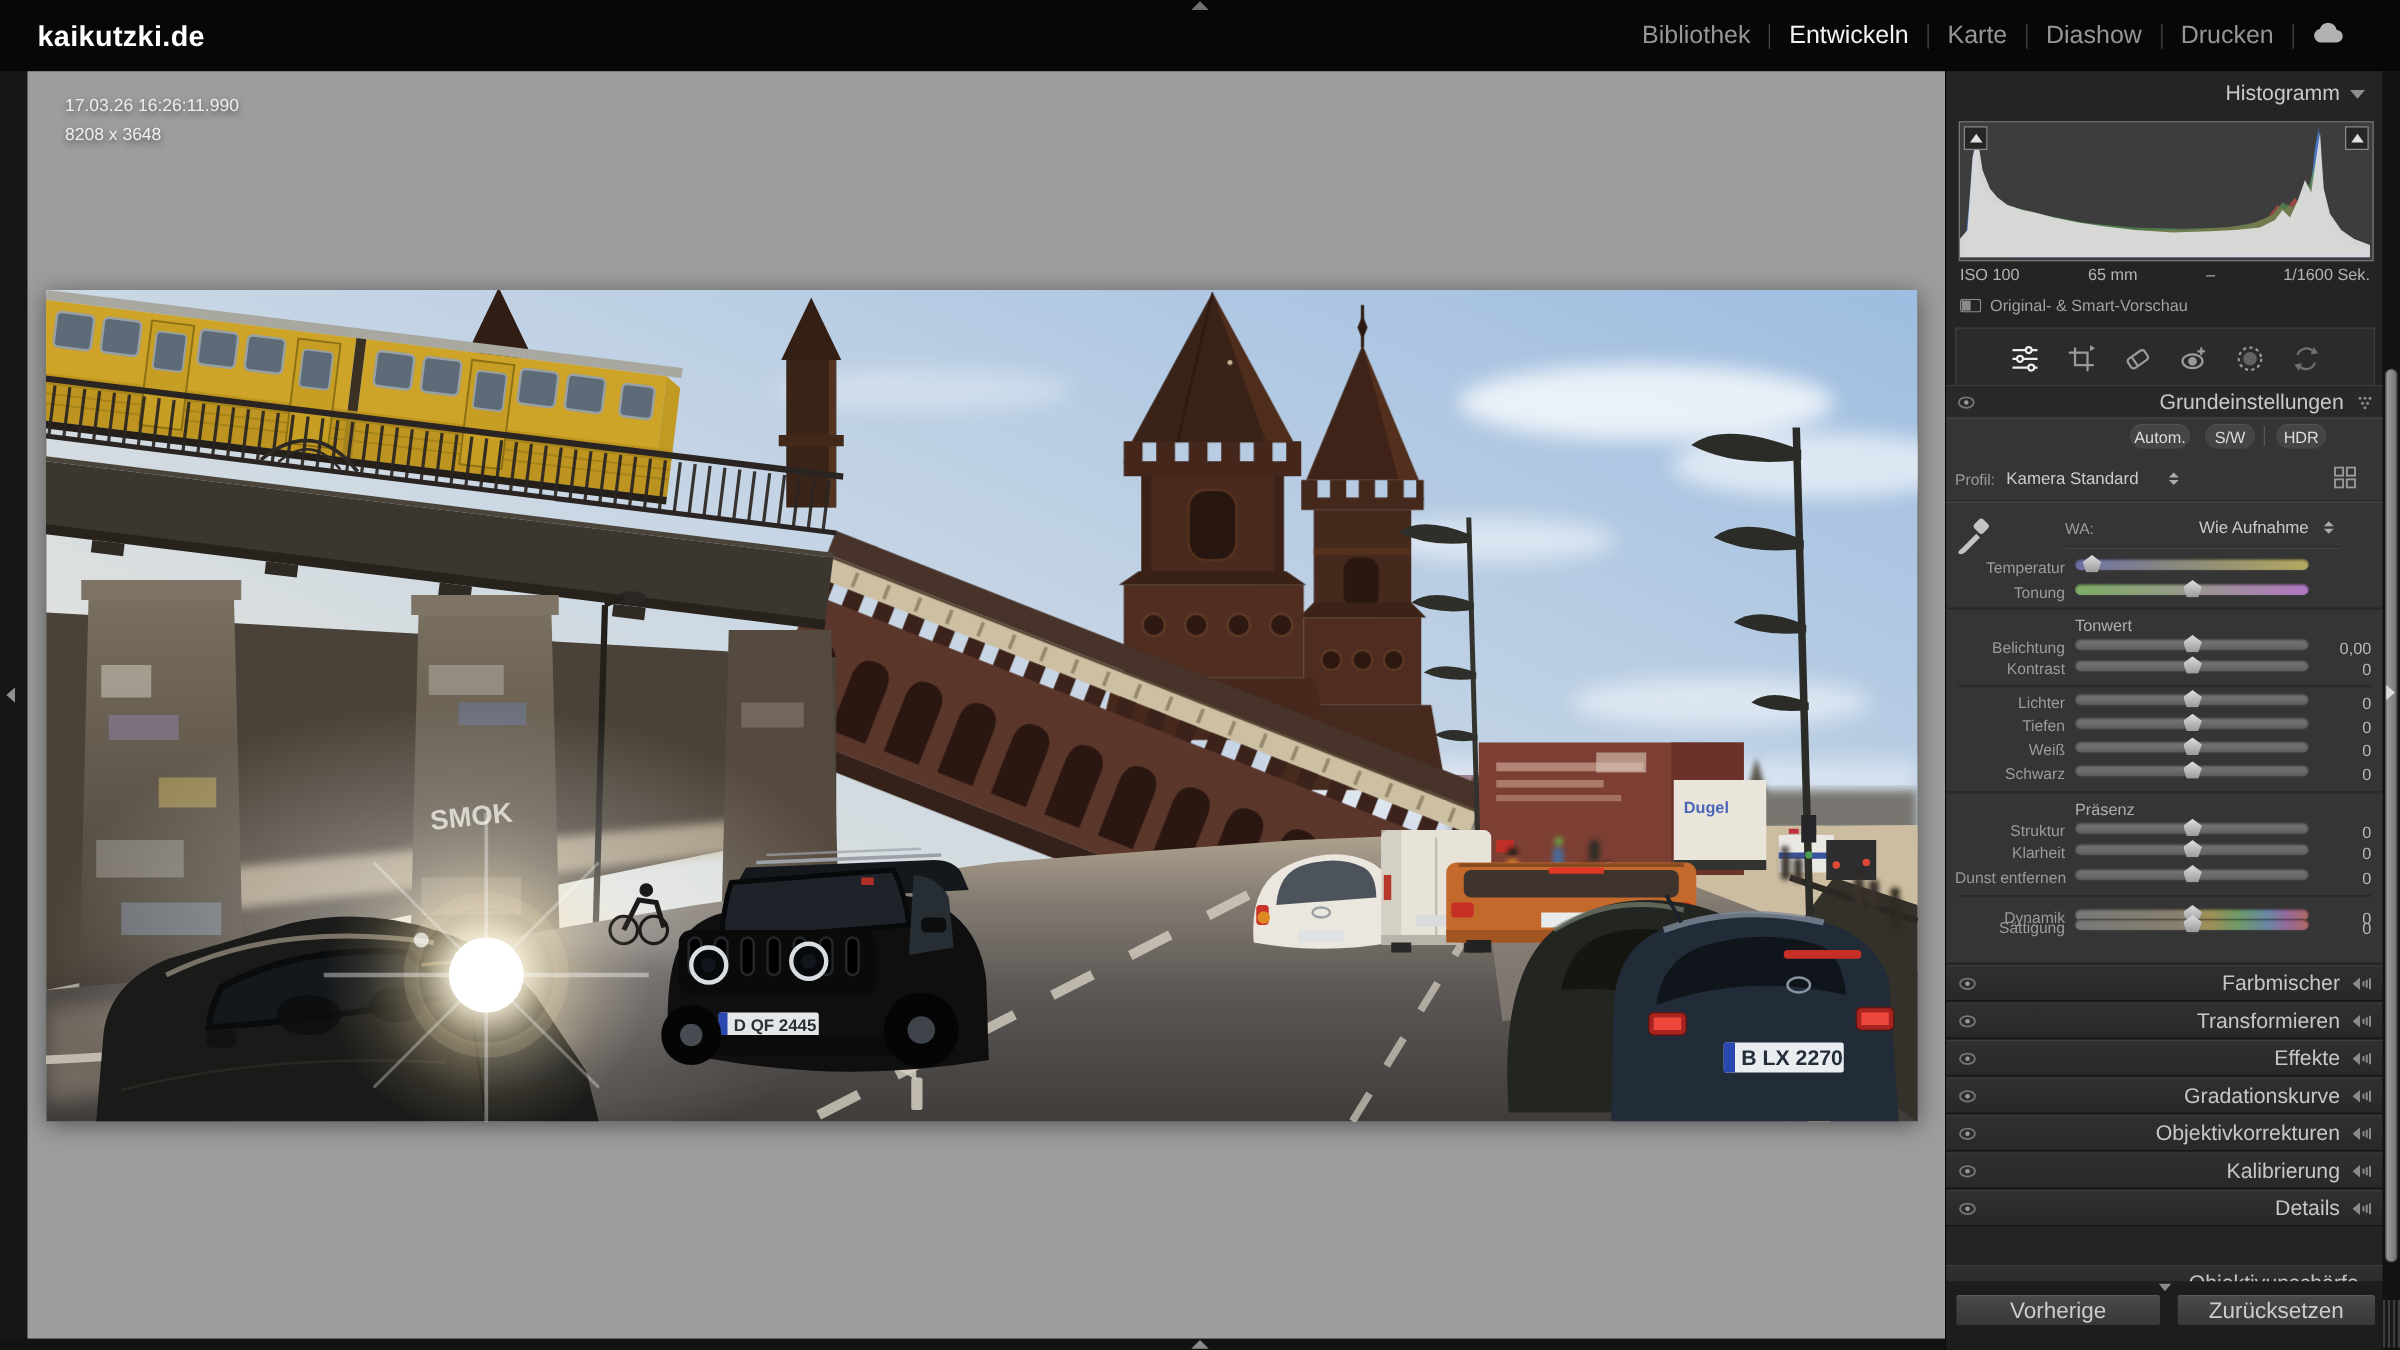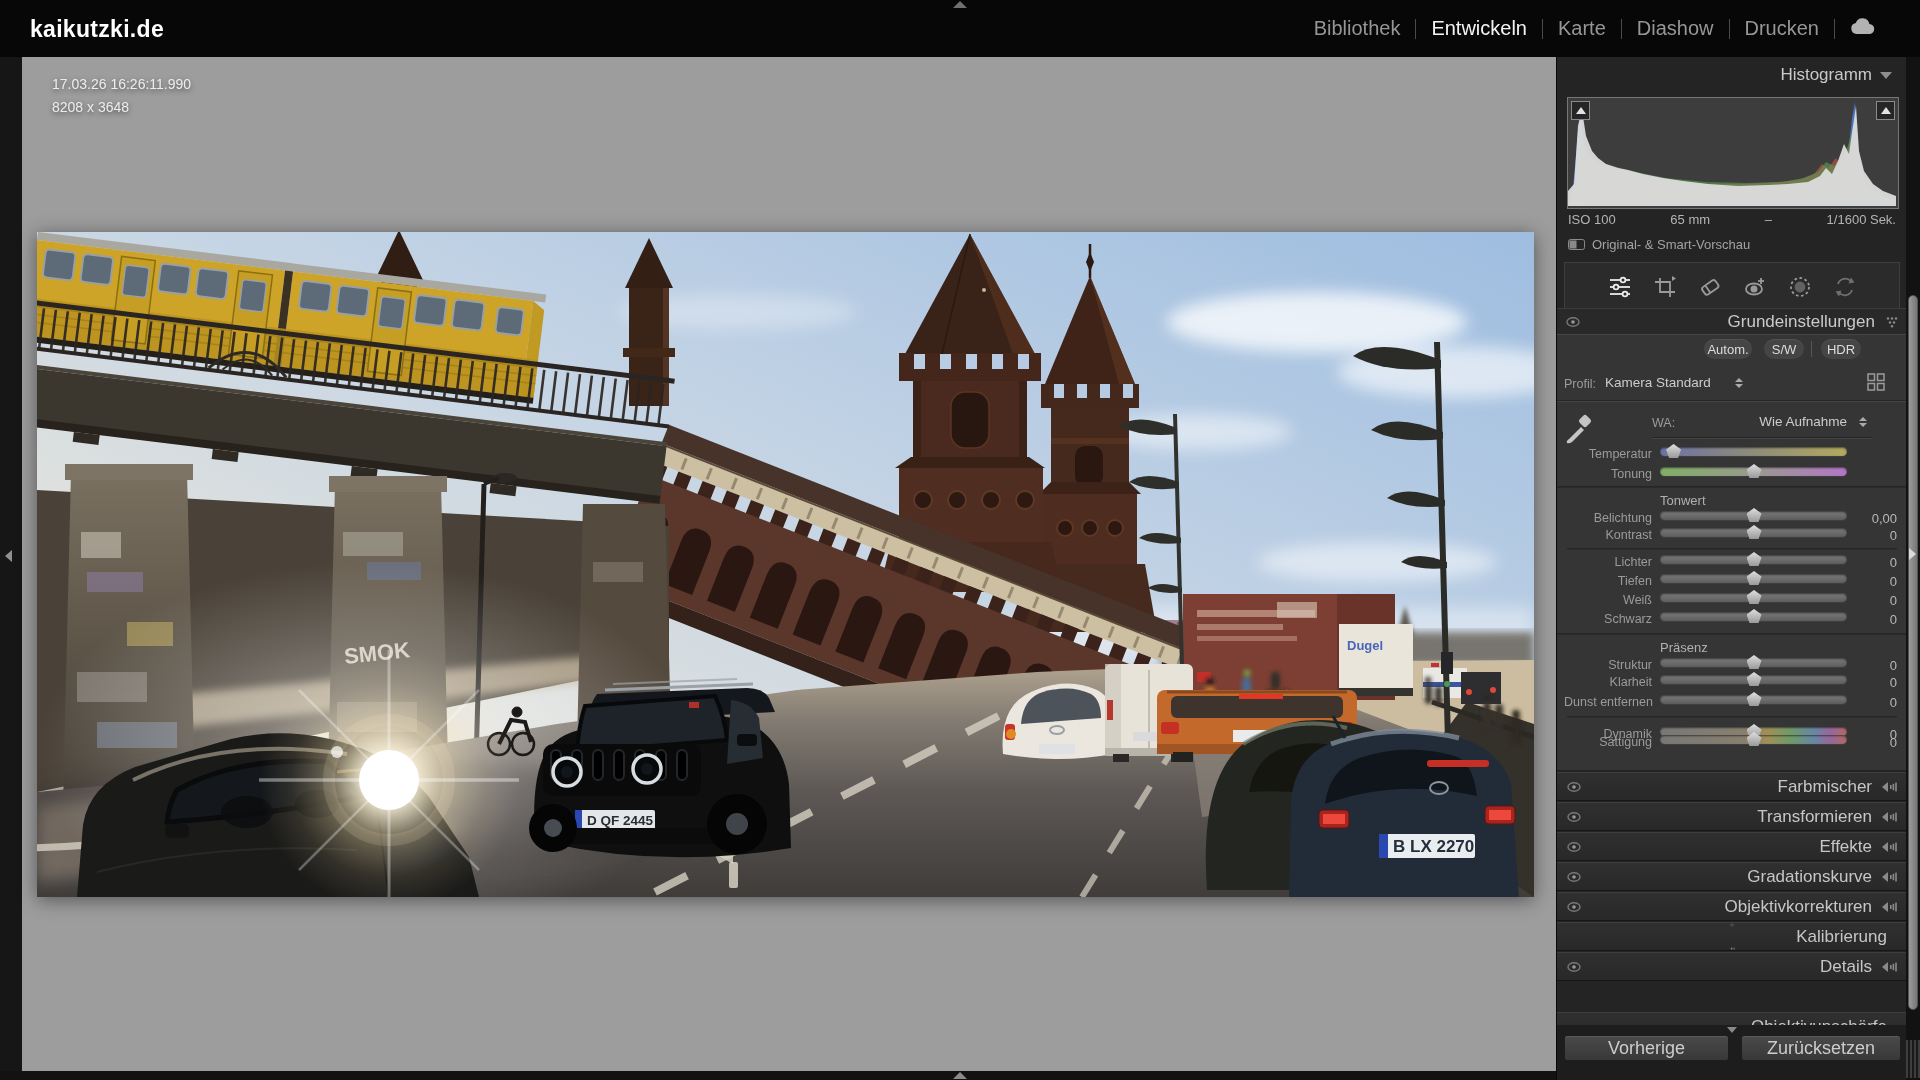--- a/index.html
+++ b/index.html
@@ -837,21 +837,21 @@
           <circle cx="7" cy="7" r="1.8" fill="#999"></circle>
         </svg>
       <span class="plabel">Objektivkorrekturen</span>
       <svg width="15" height="12" viewBox="0 0 15 12">
           <polygon points="6,1 0,6 6,11" fill="#8a8a8a"></polygon>
           <rect x="8" y="4" width="1.6" height="4" fill="#8a8a8a"></rect>
           <rect x="10.6" y="2.8" width="1.6" height="6.4" fill="#8a8a8a"></rect>
           <rect x="13.2" y="1.6" width="1.6" height="8.8" fill="#8a8a8a"></rect>
         </svg>
     </div>
-    <div class="prow" style="top:865px;flex-direction:column;">
+    <div class="prow" style="top:865px;">
       <svg class="eye" viewBox="0 0 14 14">
           <ellipse cx="7" cy="7" rx="6" ry="4.2" fill="none" stroke="#777" stroke-width="1.4"></ellipse>
           <circle cx="7" cy="7" r="1.8" fill="#999"></circle>
         </svg>
       <span class="plabel">Kalibrierung</span>
       <svg width="15" height="12" viewBox="0 0 15 12">
           <polygon points="6,1 0,6 6,11" fill="#8a8a8a"></polygon>
           <rect x="8" y="4" width="1.6" height="4" fill="#8a8a8a"></rect>
           <rect x="10.6" y="2.8" width="1.6" height="6.4" fill="#8a8a8a"></rect>
           <rect x="13.2" y="1.6" width="1.6" height="8.8" fill="#8a8a8a"></rect>

